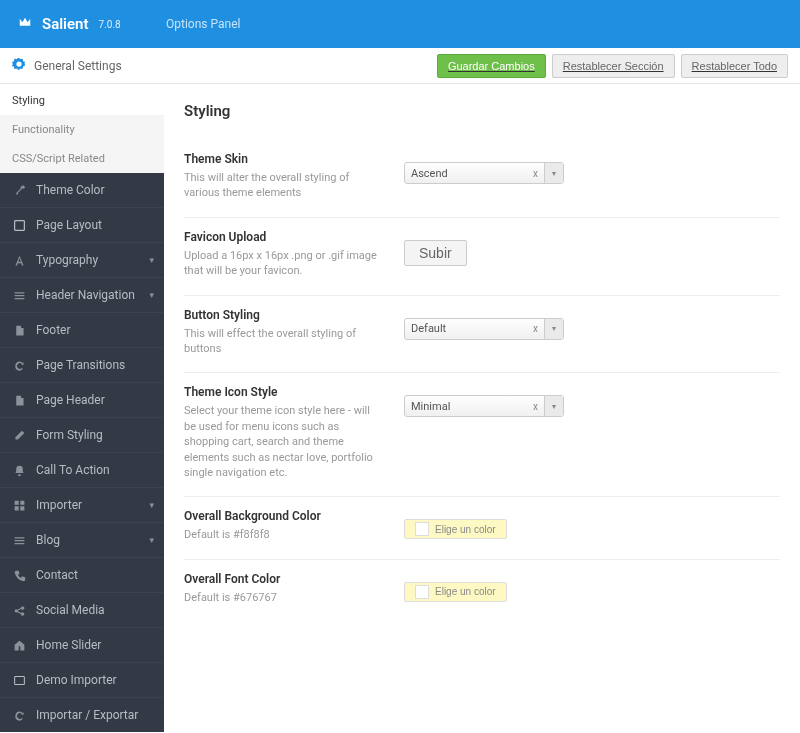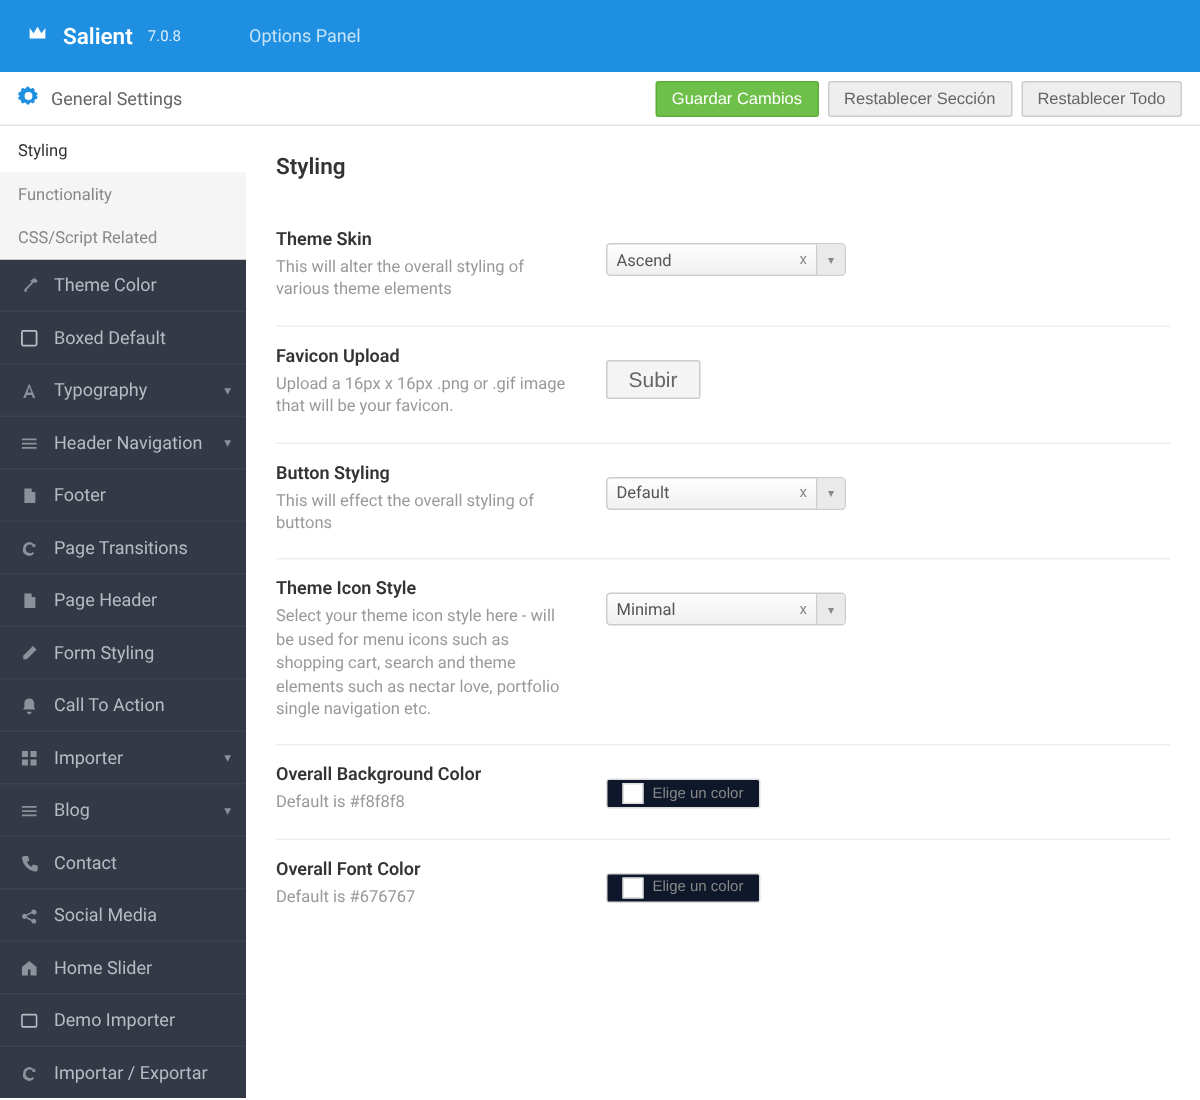--- a/index.html
+++ b/index.html
@@ -42,20 +42,21 @@
     align-items: center;
     gap: 8px;
     color: #666;
     font-size: 12px;
   }
   .gear-icon svg { width: 14px; height: 14px; fill: #1e8fe1; }
   .subheader-right {
     margin-left: auto;
     display: flex;
     gap: 6px;
+    text-decoration: underline;
   }
   .btn {
     padding: 5px 10px;
     font-size: 11px;
     border-radius: 2px;
     border: 1px solid #ccc;
     background: #eee;
     color: #666;
     cursor: pointer;
   }
@@ -151,21 +152,21 @@
     border: 1px solid #ccc;
     background: #f4f4f4;
     color: #666;
     border-radius: 2px;
     cursor: pointer;
   }
   .color-btn {
     padding: 2px 10px;
     font-size: 10px;
     border: 1px solid #ddd;
-    background: #0f172a;
+    background: #fef9c3;
     color: #888;
     border-radius: 2px;
     cursor: pointer;
     display: inline-flex;
     align-items: center;
     gap: 6px;
   }
   .color-swatch { width: 14px; height: 14px; background:#fff; border:1px solid #ddd; }
 </style>
 </head>
@@ -266,21 +267,21 @@
             </svg>
           </span>
           <span>Theme Color</span>
         </div>
         <div class="nav-item">
           <span class="nav-icon">
             <svg viewBox="0 0 16 16">
               <use href="#i-square"></use>
             </svg>
           </span>
-          <span>Boxed Default</span>
+          <span>Page Layout</span>
         </div>
         <div class="nav-item">
           <span class="nav-icon">
             <svg viewBox="0 0 16 16">
               <use href="#i-font"></use>
             </svg>
           </span>
           <span>Typography</span>
           <span class="nav-chevron">▾</span>
         </div>

